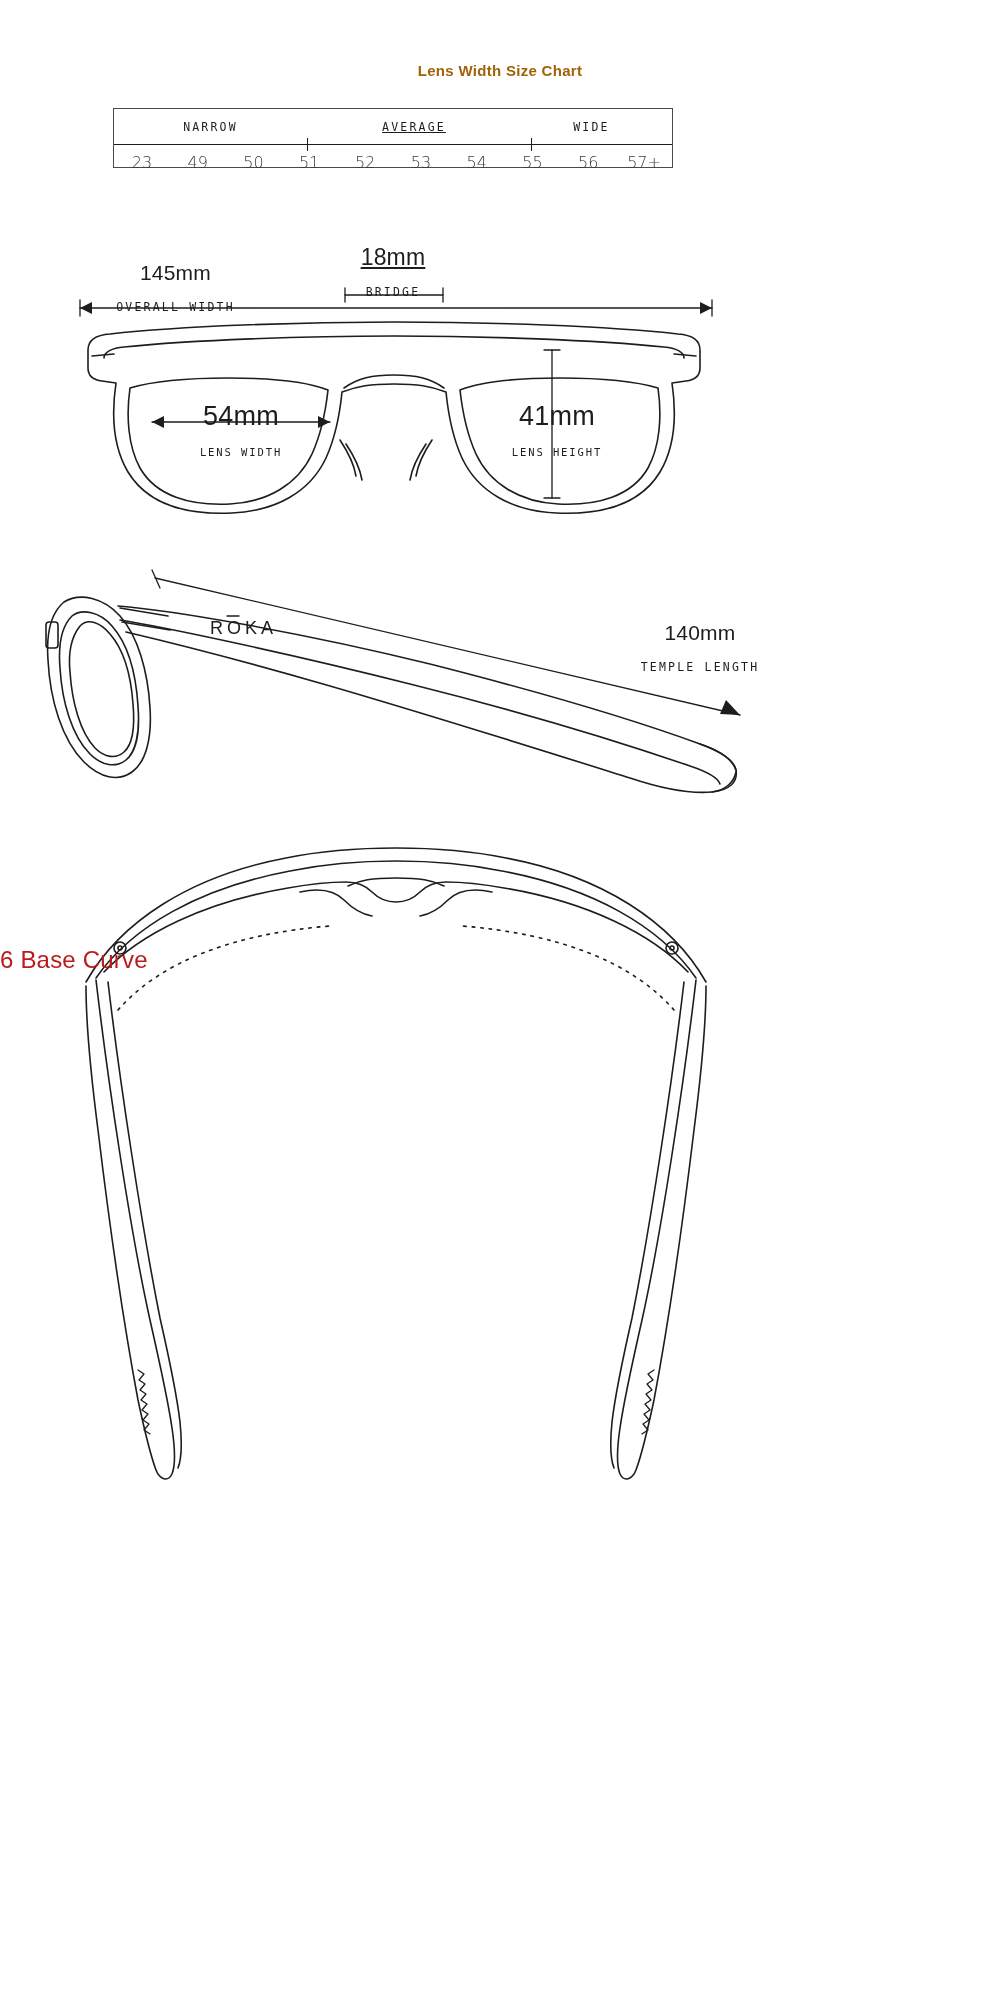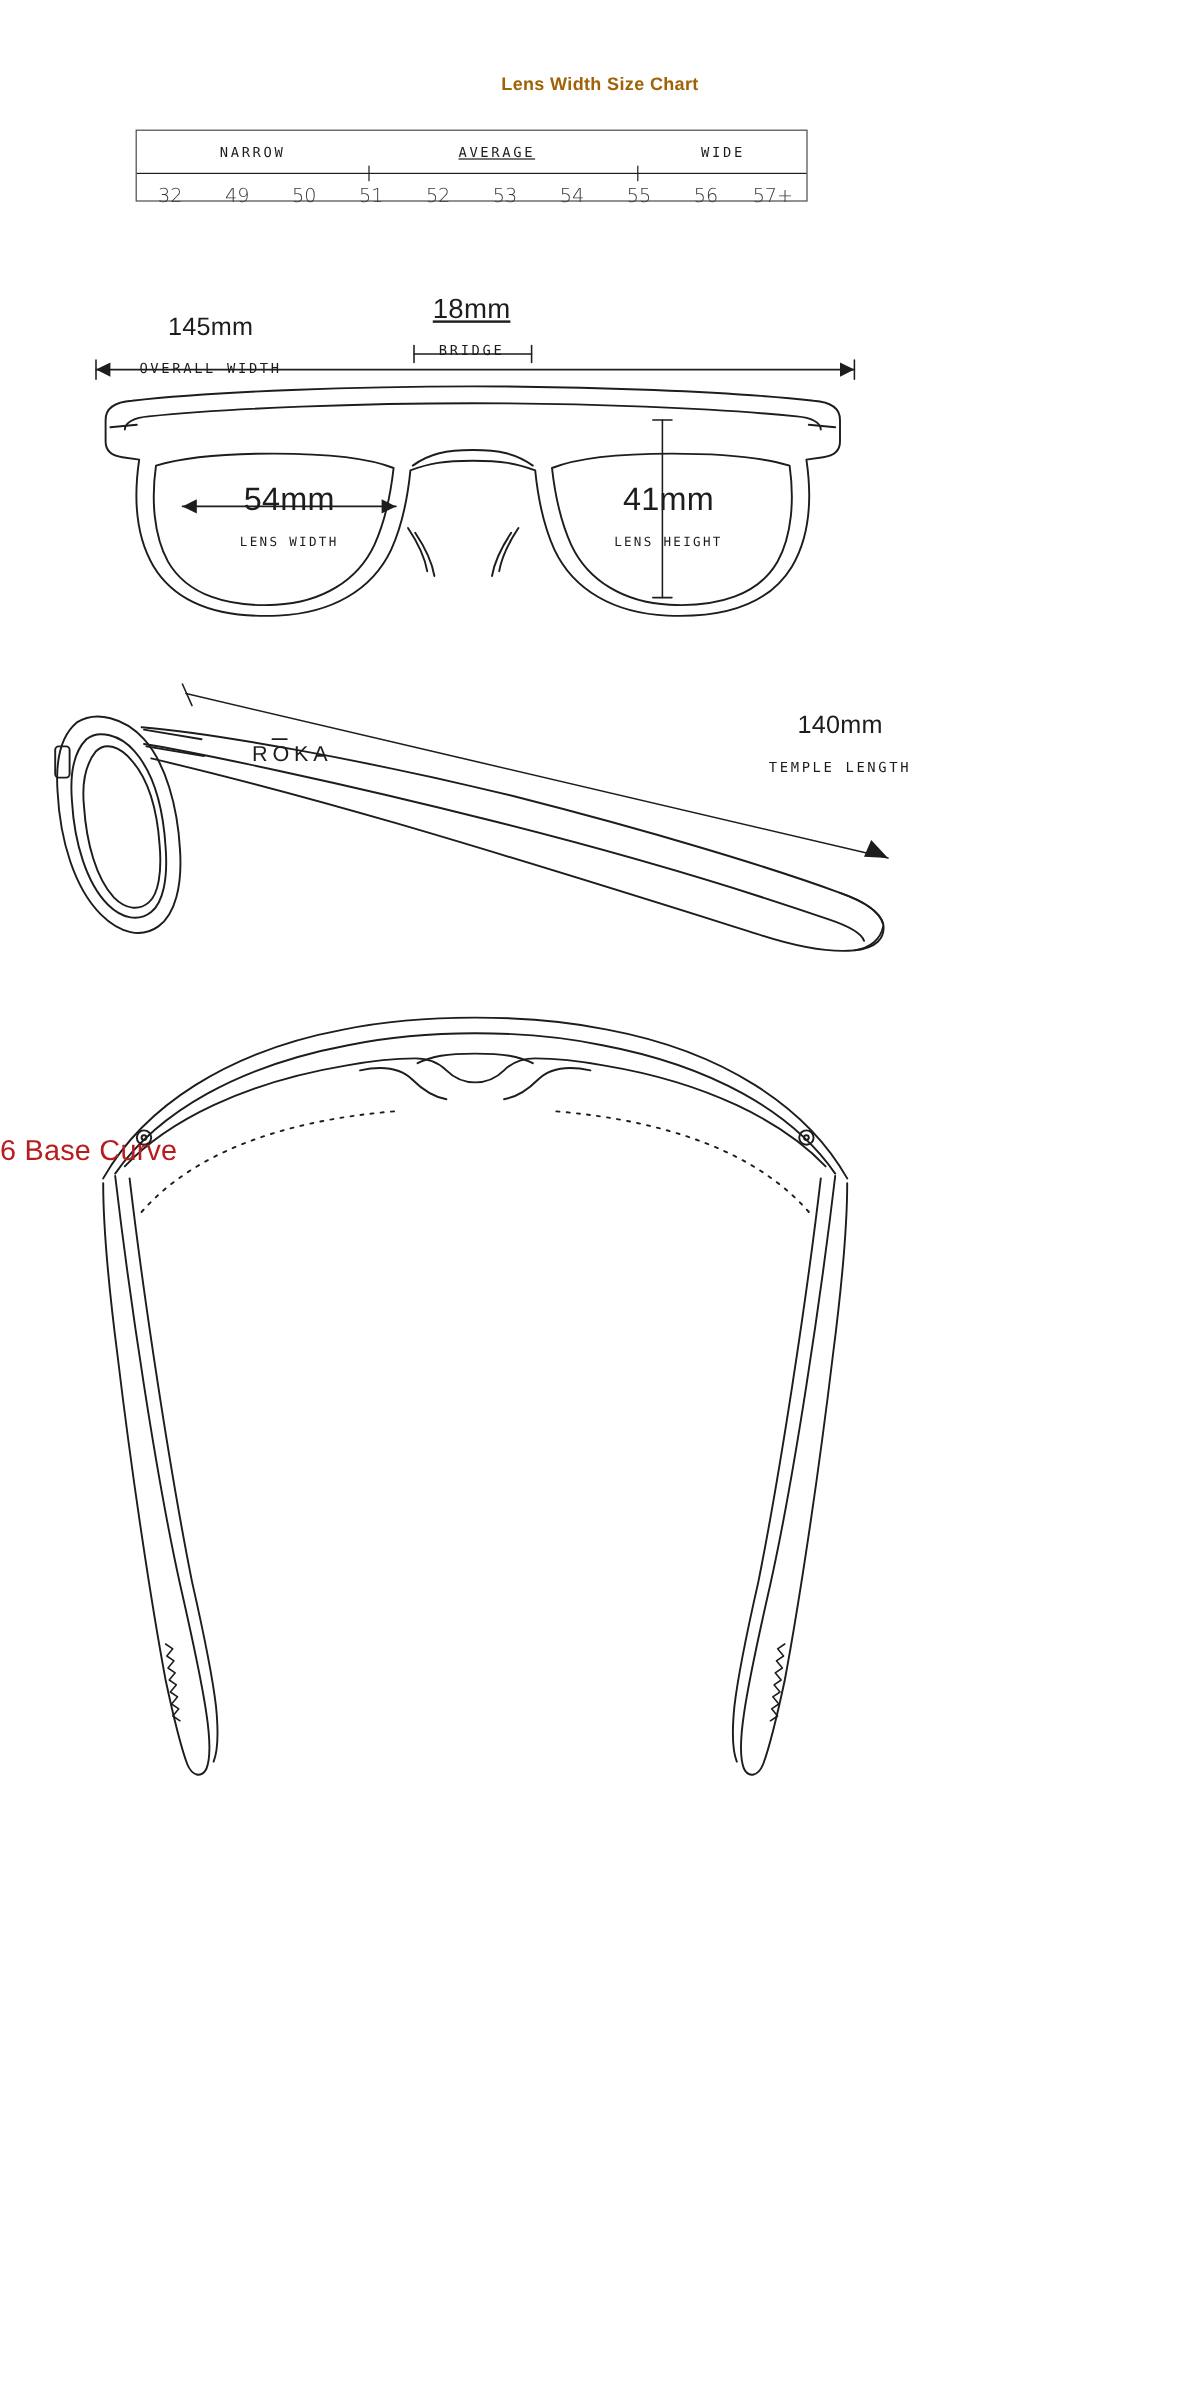--- a/index.html
+++ b/index.html
@@ -48,21 +48,21 @@
     position: absolute;
     top: 11px;
     font-size: 11.5px;
     letter-spacing: 2.2px;
     text-align: center;
     color: #1d1d1d;
     font-family: "DejaVu Sans Mono", monospace;
   }
   .cat-narrow { left: 0;      width: 193px; }
   .cat-average{ left: 188px;  width: 224px; text-decoration: underline; }
-  .cat-wide   { left: 417px;  width: 143px; }
+  .cat-wide   { left: 406px;  width: 143px; }
 
   .divider-row {
     position: absolute;
     left: 0;
     top: 35px;
     width: 100%;
     height: 1px;
     background: #1d1d1d;
   }
   .tick {
@@ -117,21 +117,21 @@
   }
   .meas.small .val { font-size: 23px; text-decoration: underline; }
   .meas.inner .val { font-size: 27px; }
   .meas.inner .cap { font-size: 10.5px; letter-spacing: 1.9px; }
 
   
   .m-overall  { left: 58px;  top: 262px;  width: 235px; }
   .m-bridge   { left: 318px; top: 245px;  width: 150px; }
   .m-lenswidth{ left: 152px; top: 402px;  width: 178px; }
   .m-lensheight{left: 468px; top: 402px;  width: 178px; }
-  .m-temple   { left: 600px; top: 594px;  width: 200px; }
+  .m-temple   { left: 600px; top: 622px;  width: 200px; }
 
   .basecurve {
     position: absolute;
     left: 0;
     top: 946px;
     width: 1000px;
     font-size: 24px;
     color: #b91c1c;
     letter-spacing: 0.2px;
   }
@@ -147,21 +147,21 @@
 <div class="size-table">
   <div class="size-table-head">
     <div class="cat cat-narrow">NARROW</div>
     <div class="cat cat-average">AVERAGE</div>
     <div class="cat cat-wide">WIDE</div>
     <div class="divider-row"></div>
     <div class="tick tick-1"></div>
     <div class="tick tick-2"></div>
   </div>
   <div class="size-row">
-    <div class="size-cell">32</div>
+    <div class="size-cell">23</div>
     <div class="size-cell">49</div>
     <div class="size-cell">50</div>
     <div class="size-cell">51</div>
     <div class="size-cell">52</div>
     <div class="size-cell">53</div>
     <div class="size-cell">54</div>
     <div class="size-cell">55</div>
     <div class="size-cell">56</div>
     <div class="size-cell">57+</div>
   </div>

